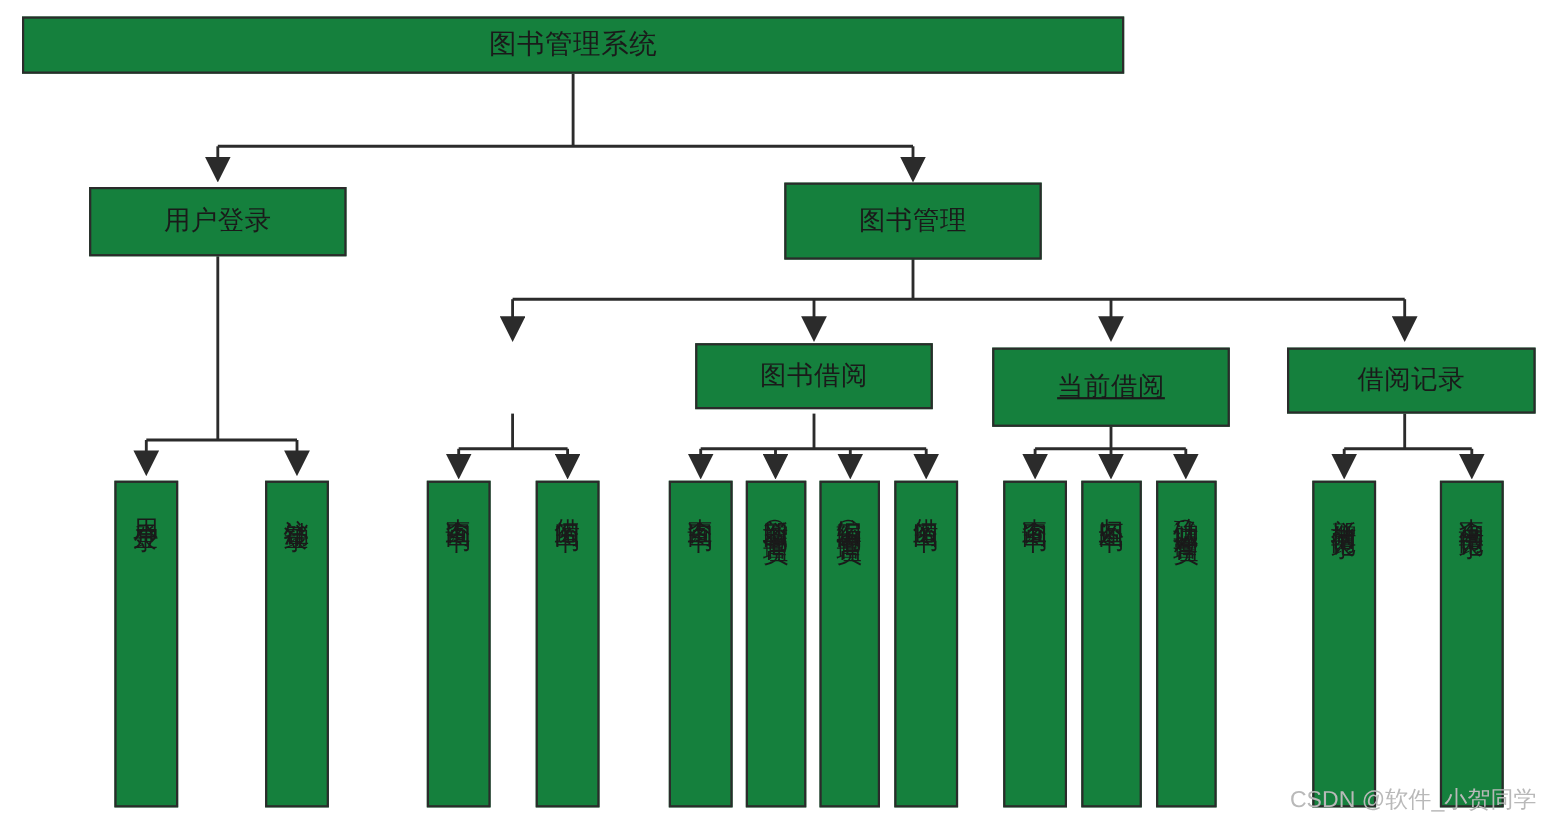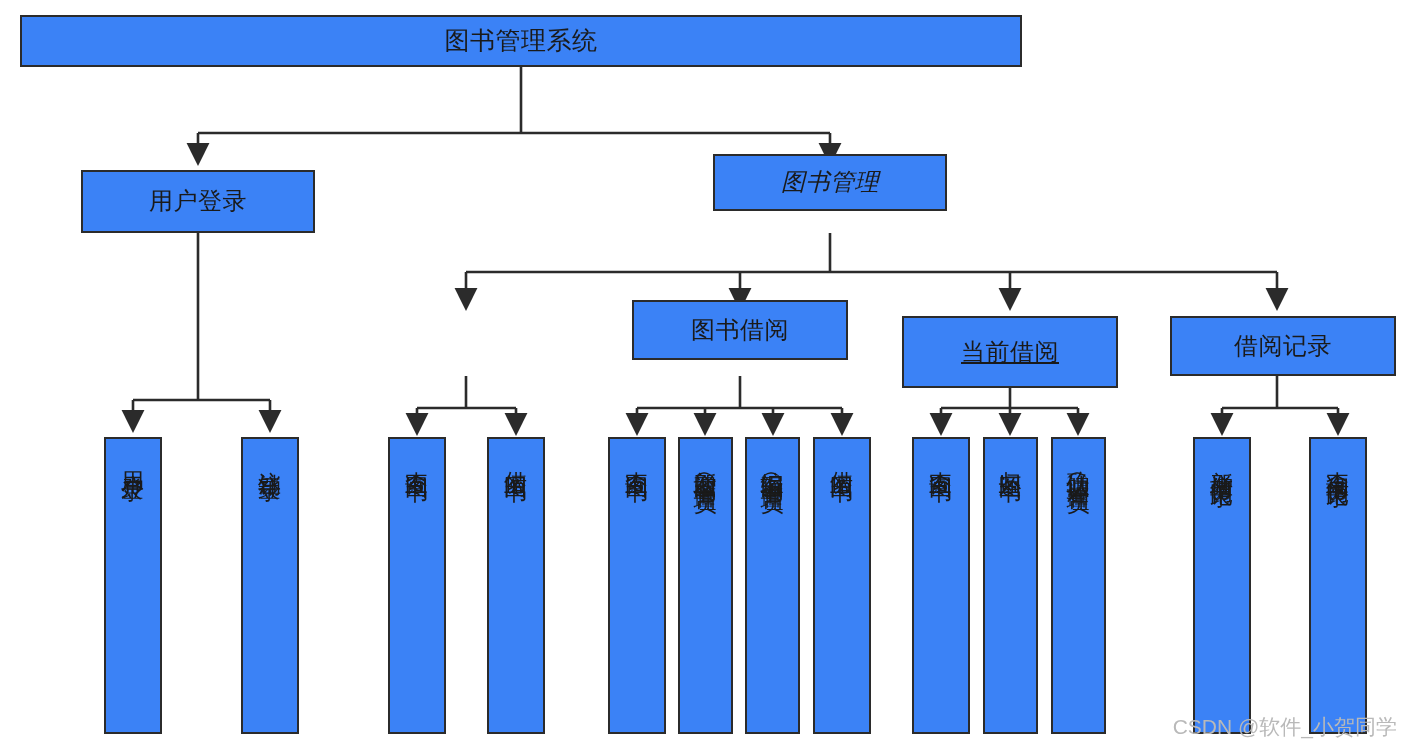--- a/index.html
+++ b/index.html
@@ -22,21 +22,21 @@
     left: 0;
     top: 0;
     width: 1405px;
     height: 747px;
     pointer-events: none;
   }
   .node {
     position: absolute;
     box-sizing: border-box;
     border: 2px solid #2b2b2b;
-    background: #3b82f6;
+    background: #15803d;
     display: flex;
     align-items: center;
     justify-content: center;
     color: #1a1a1a;
     z-index: 2;
   }
   .node .label {
     display: block;
     text-align: center;
     line-height: 1.18;
@@ -130,26 +130,26 @@
   </svg>
 
   <div class="node horiz root" style="left:20px; top:15px; width:1002px; height:52px;">
     <span class="label">图书管理系统</span>
   </div>
 
   <div class="node horiz" style="left:81px; top:170px; width:234px; height:63px;">
     <span class="label">用户登录</span>
   </div>
 
-  <div class="node horiz" style="left:713px; top:154px; width:234px; height:57px;font-style:italic;">
+  <div class="node horiz" style="left:713px; top:166px; width:234px; height:70px;">
     <span class="label">图书管理</span>
   </div>
 
 
-  <div class="node horiz" style="left:632px; top:300px; width:216px; height:60px;">
+  <div class="node horiz" style="left:632px; top:312px; width:216px; height:60px;">
     <span class="label">图书借阅</span>
   </div>
 
   <div class="node horiz" style="left:902px; top:316px; width:216px; height:72px;text-decoration:underline;">
     <span class="label">当前借阅</span>
   </div>
 
   <div class="node horiz" style="left:1170px; top:316px; width:226px; height:60px;">
     <span class="label">借阅记录</span>
   </div>

